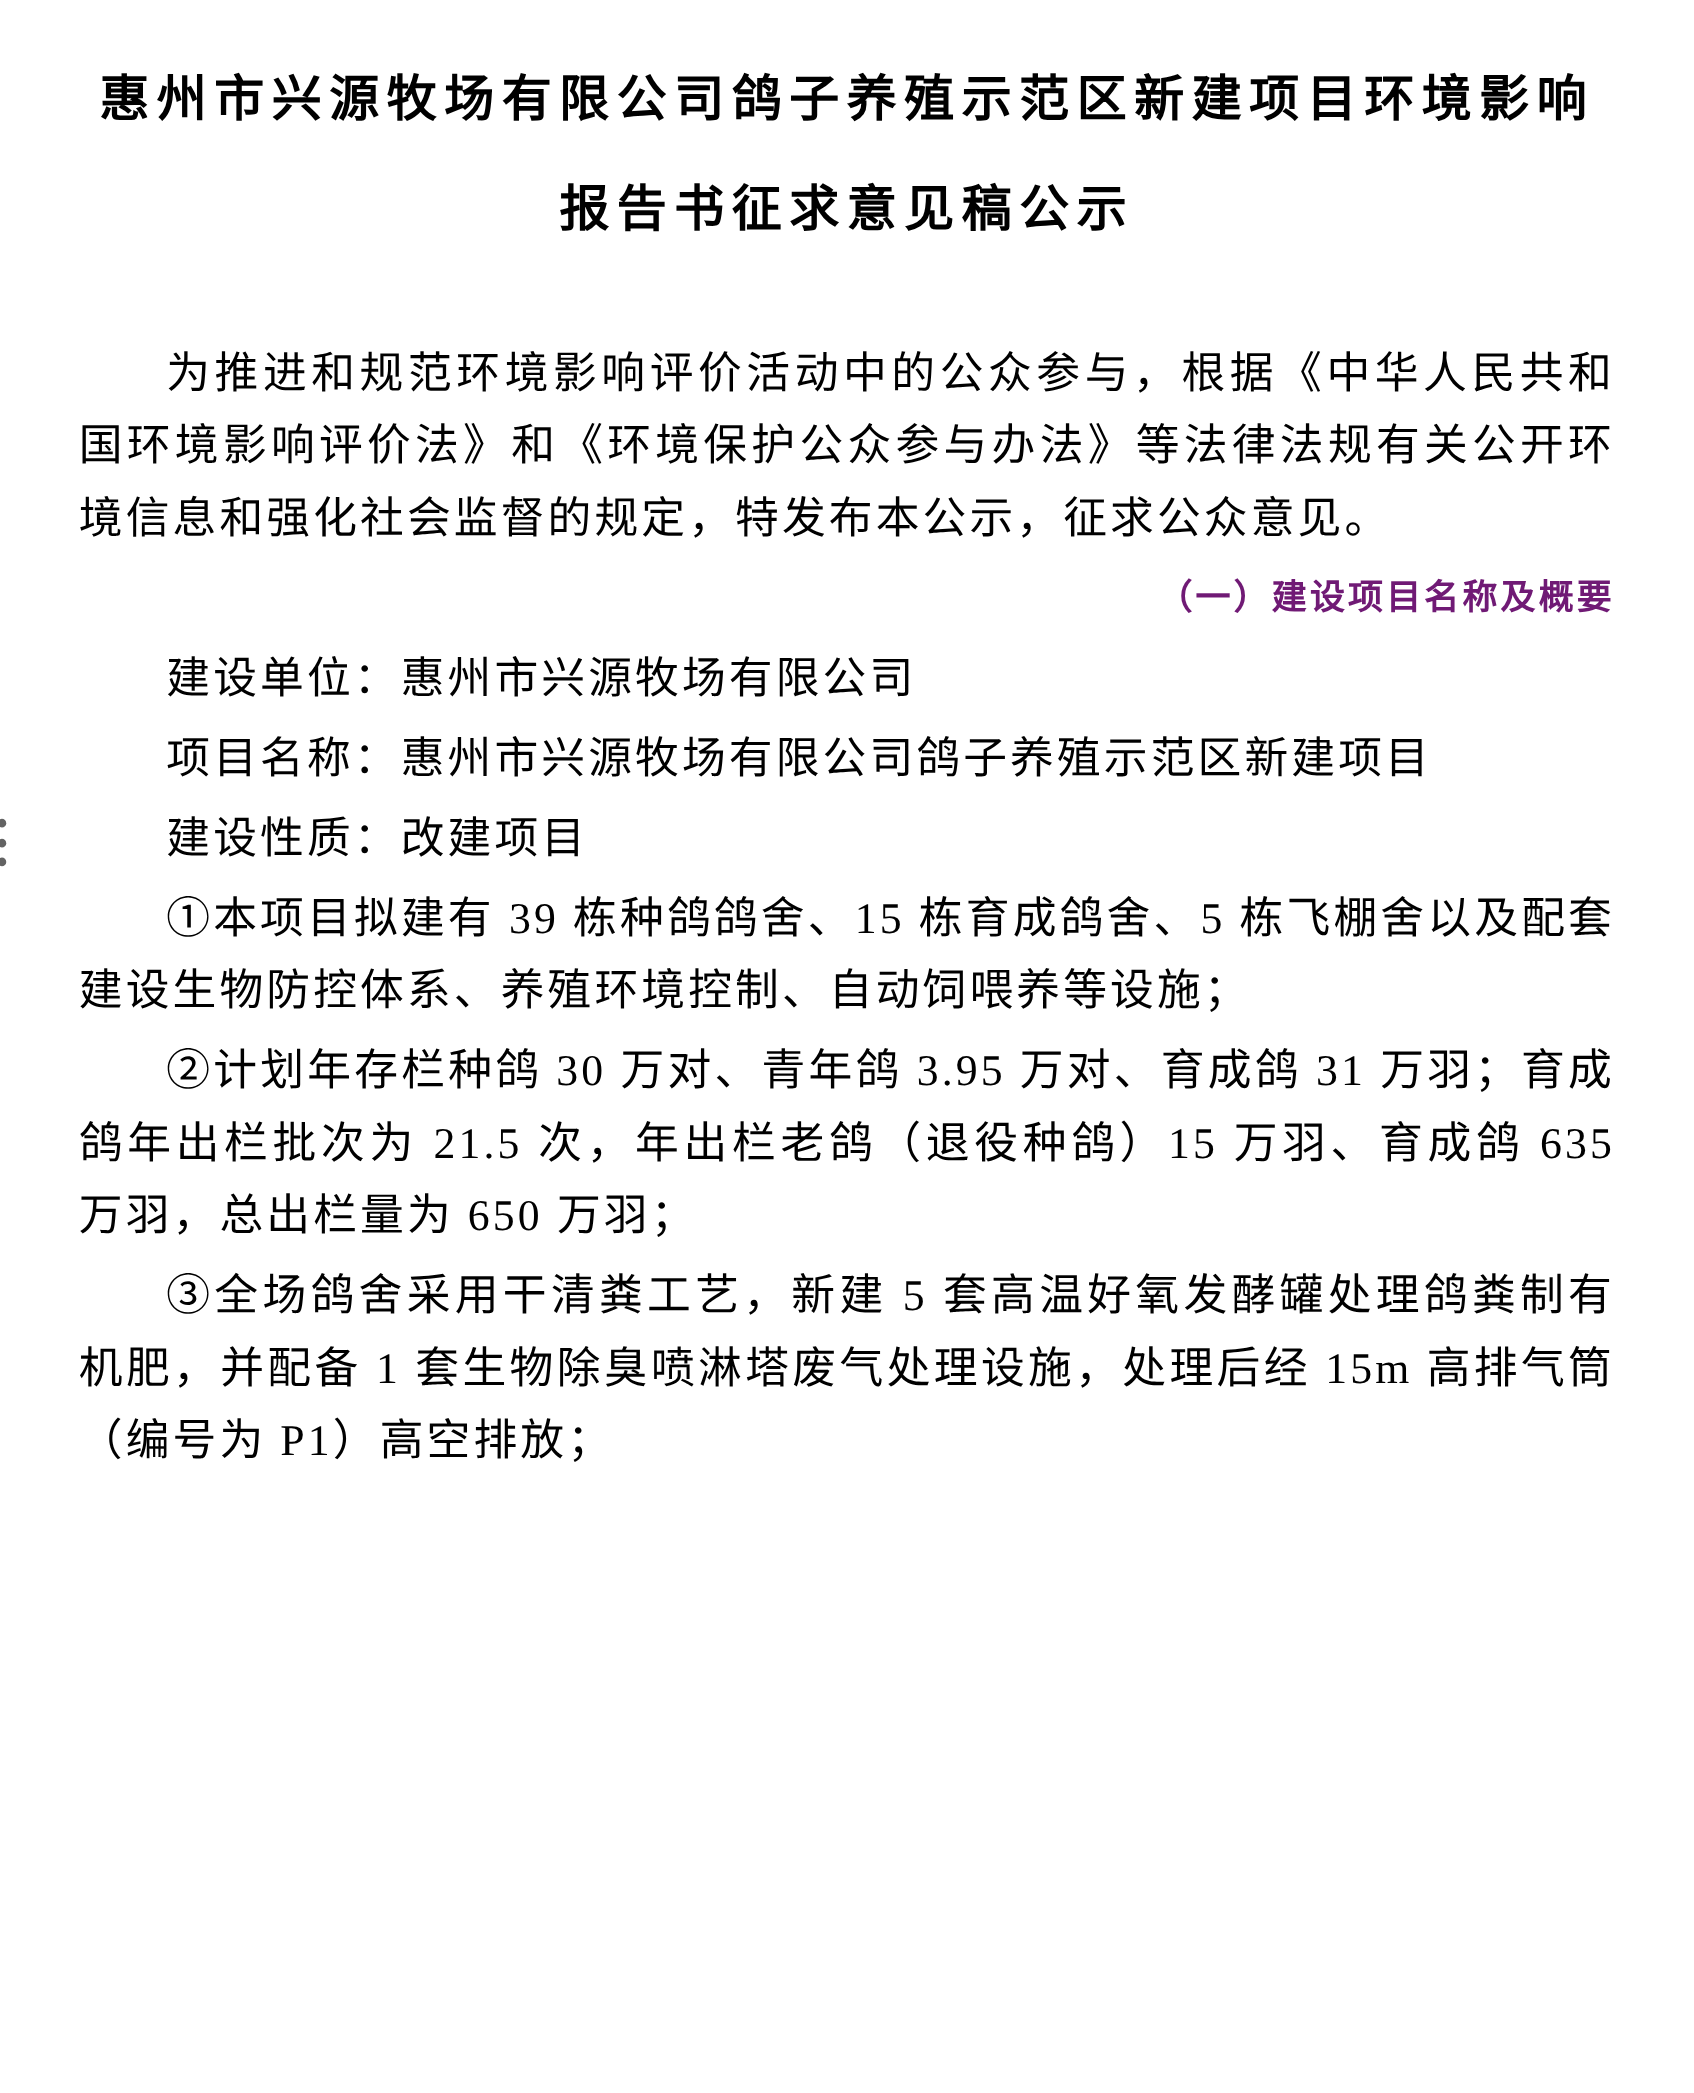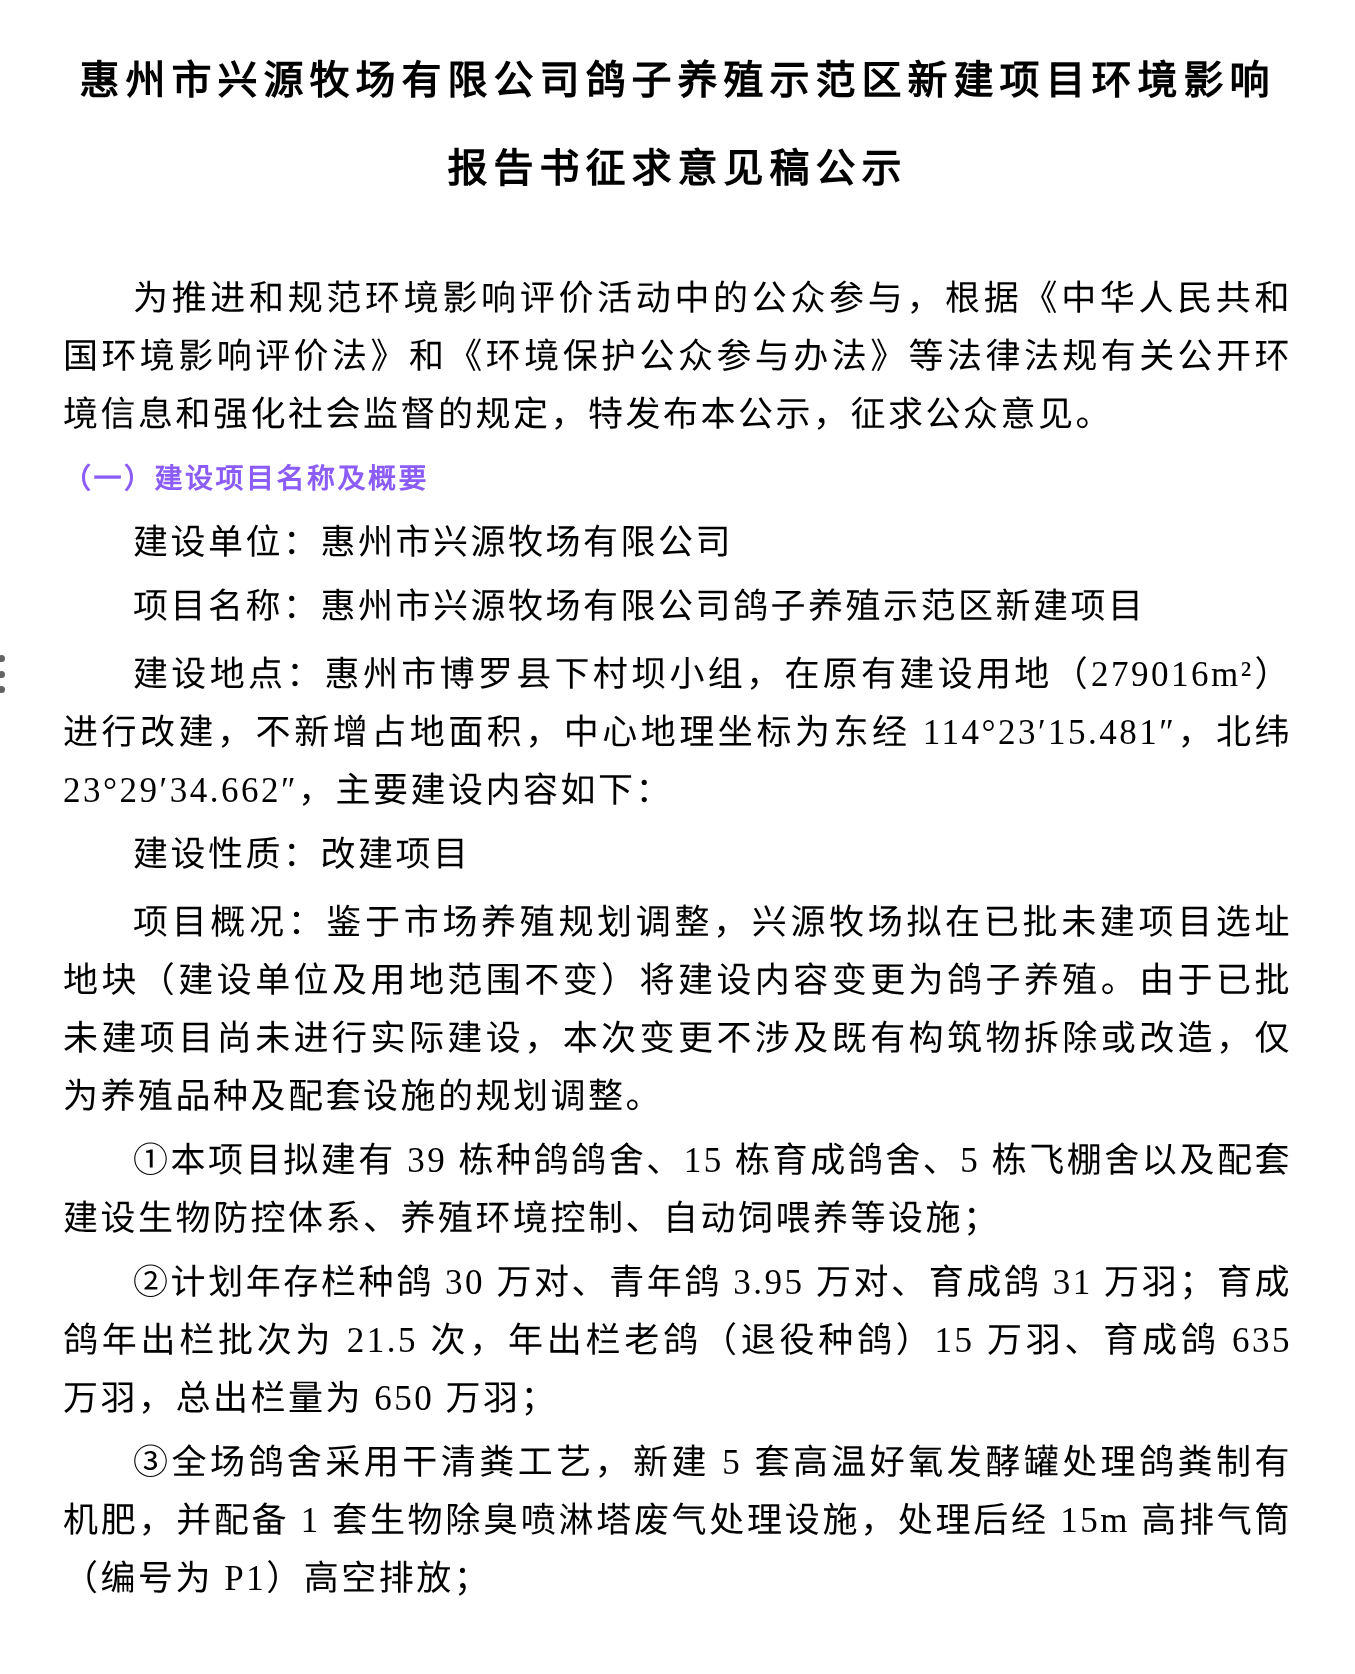--- a/index.html
+++ b/index.html
@@ -42,21 +42,22 @@
   .first-para {
     margin-top: 58px;
   }
   .section-heading {
     font-size: 28px;
     line-height: 58px;
     letter-spacing: 2.5px;
     font-weight: bold;
     margin: 0 0 6px 0;
     text-indent: 0;
-    color: #8b5cf6;
+    color: #701a75;
+    text-align: right;
   }
   .mt10 { margin-top: 10px; }
   .mt6  { margin-top: 6px; }
   
   .block-handle {
     position: absolute;
     left: -2px;
     top: 655px;
     width: 10px;
     height: 38px;
@@ -91,25 +92,23 @@
     </header>
 
     <p class="body-text first-para">为推进和规范环境影响评价活动中的公众参与，根据《中华人民共和国环境影响评价法》和《环境保护公众参与办法》等法律法规有关公开环境信息和强化社会监督的规定，特发布本公示，征求公众意见。</p>
 
     <h2 class="section-heading">（一）建设项目名称及概要</h2>
 
     <p class="body-text">建设单位：惠州市兴源牧场有限公司</p>
 
     <p class="body-text">项目名称：惠州市兴源牧场有限公司鸽子养殖示范区新建项目</p>
 
-    <p class="body-text mt10">建设地点：惠州市博罗县下村坝小组，在原有建设用地（279016m²）进行改建，不新增占地面积，中心地理坐标为东经 114°23′15.481″，北纬 23°29′34.662″，主要建设内容如下：</p>
 
     <p class="body-text">建设性质：改建项目</p>
 
-    <p class="body-text mt10">项目概况：鉴于市场养殖规划调整，兴源牧场拟在已批未建项目选址地块（建设单位及用地范围不变）将建设内容变更为鸽子养殖。由于已批未建项目尚未进行实际建设，本次变更不涉及既有构筑物拆除或改造，仅为养殖品种及配套设施的规划调整。</p>
 
 
     <p class="body-text">①本项目拟建有 39 栋种鸽鸽舍、15 栋育成鸽舍、5 栋飞棚舍以及配套建设生物防控体系、养殖环境控制、自动饲喂养等设施；</p>
 
     <p class="body-text">②计划年存栏种鸽 30 万对、青年鸽 3.95 万对、育成鸽 31 万羽；育成鸽年出栏批次为 21.5 次，年出栏老鸽（退役种鸽）15 万羽、育成鸽 635 万羽，总出栏量为 650 万羽；</p>
 
     <p class="body-text">③全场鸽舍采用干清粪工艺，新建 5 套高温好氧发酵罐处理鸽粪制有机肥，并配备 1 套生物除臭喷淋塔废气处理设施，处理后经 15m 高排气筒（编号为 P1）高空排放；</p>
 
   </div>
 </div>

